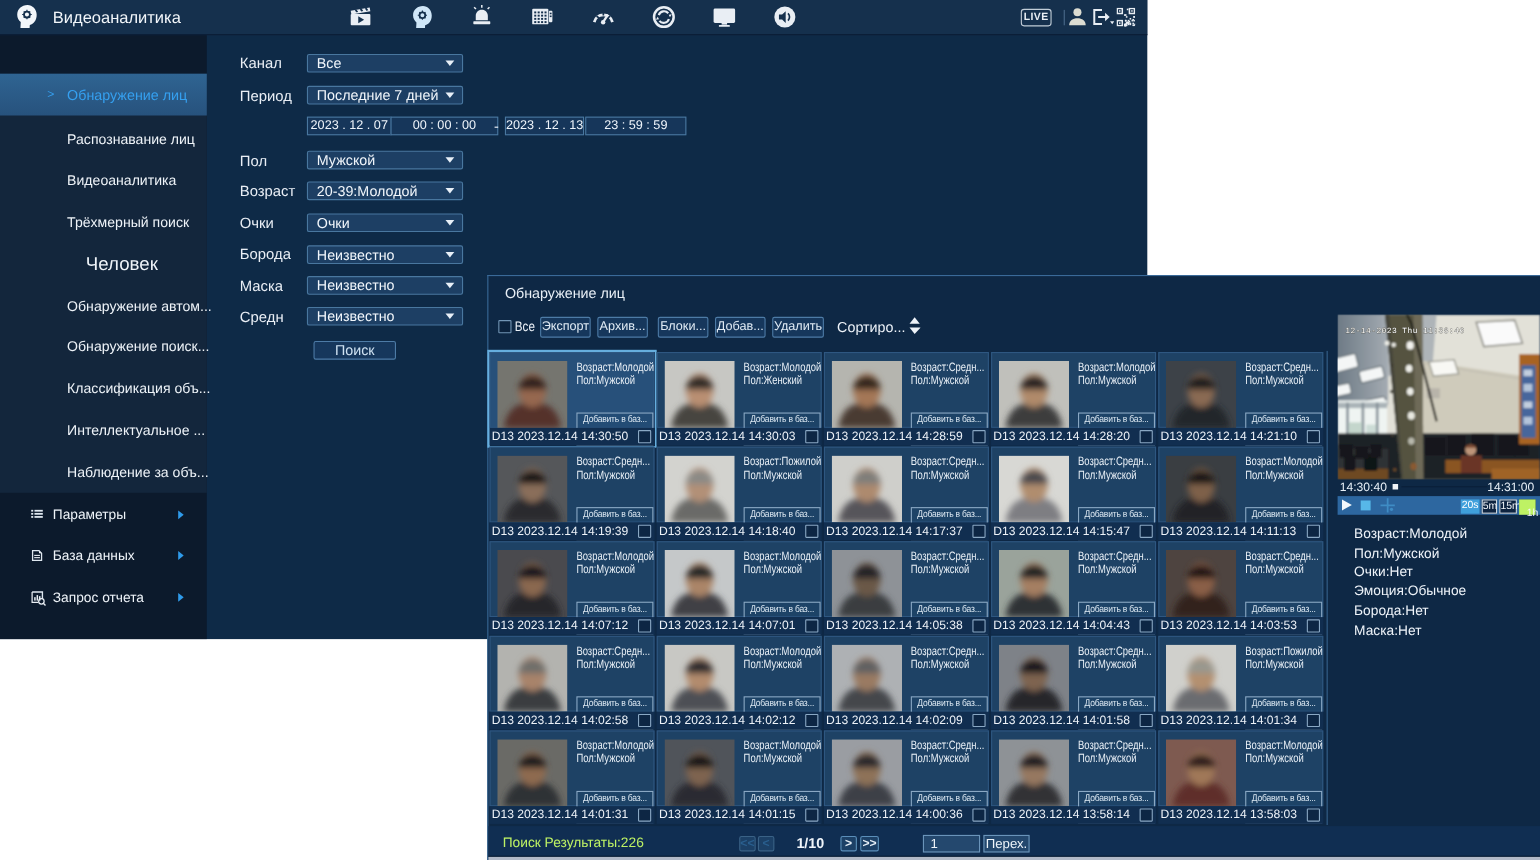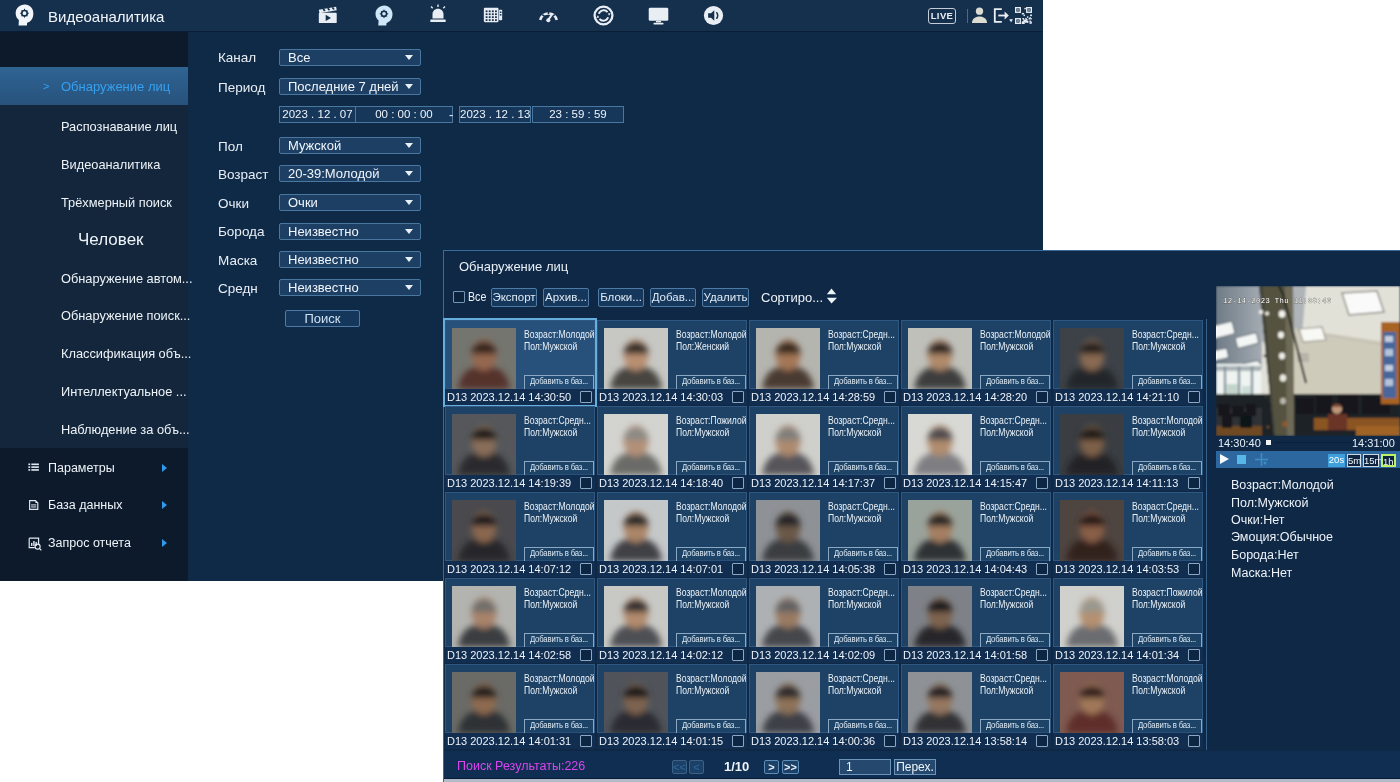--- a/index.html
+++ b/index.html
@@ -801,29 +801,29 @@
     <div class="ab" style="left:810px;top:201px"><svg width="15" height="15" viewBox="0 0 15 15">
         <g stroke="#3f8cc4" stroke-width="1.6">
           <line x1="7.5" y1="1" x2="7.5" y2="14"></line>
           <line x1="1" y1="7.5" x2="14" y2="7.5"></line>
         </g>
         <circle cx="11" cy="11" r="1.5" fill="#3f8cc4"></circle>
       </svg></div>
     <div class="ab" style="left:884px;top:203px;width:17px;height:13px;background:#3fa0dc;color:#fff;border:none;font-size:9.5px;text-align:center;line-height:12px">20s</div>
     <div class="ab" style="left:903px;top:203px;width:14px;height:13px;background:#0e2440;color:#f2f6fa;border:1px solid #cdd7e0;font-size:9.5px;text-align:center;line-height:12px">5m</div>
     <div class="ab" style="left:919px;top:203px;width:16px;height:13px;background:#0e2440;color:#f2f6fa;border:1px solid #cdd7e0;font-size:9.5px;text-align:center;line-height:12px">15m</div>
-    <div class="ab" style="left:937px;top:203px;width:15px;height:13px;background:#0e2440;color:#f2f6fa;border:2px solid #bef264;font-size:9.5px;text-align:left;line-height:12px">1h</div>
+    <div class="ab" style="left:937px;top:203px;width:15px;height:13px;background:#0e2440;color:#f2f6fa;border:7px solid #bef264;font-size:9.5px;text-align:left;line-height:12px">1h</div>
     <div class="ab dtl" style="top:234px">Возраст:Молодой</div>
     <div class="ab dtl" style="top:252px">Пол:Мужской</div>
     <div class="ab dtl" style="top:269px">Очки:Нет</div>
     <div class="ab dtl" style="top:286px">Эмоция:Обычное</div>
     <div class="ab dtl" style="top:304px">Борода:Нет</div>
     <div class="ab dtl" style="top:322px">Маска:Нет</div>
     <div class="ab" style="left:0;top:500px;width:957px;height:27px;background:#102e52"></div>
-    <div class="ab" style="left:13px;top:515px;transform:translateY(-50%);color:#d946ef;font-size:12.5px">Поиск Результаты:226</div>
+    <div class="ab" style="left:13px;top:515px;transform:translateY(-50%);color:#bef264;font-size:12.5px">Поиск Результаты:226</div>
     <div class="ab" style="left:0;top:527px;width:957px;height:1px;background:#0a1c33"></div>
     <div class="ab" style="left:0;top:528px;width:957px;height:4px;background:#b2bac8"></div>
     <div class="ab" style="left:228px;top:509px;width:15px;height:14px;background:#1c4066;color:#2a5f8f;border:1px solid #3a6286;border-radius:2px;font-size:11px;font-weight:bold;text-align:center;line-height:12px">&lt;&lt;</div>
     <div class="ab" style="left:245px;top:509px;width:15px;height:14px;background:#1c4066;color:#2a5f8f;border:1px solid #3a6286;border-radius:2px;font-size:11px;font-weight:bold;text-align:center;line-height:12px">&lt;</div>
     <div class="ab" style="left:320px;top:509px;width:15px;height:14px;background:#1c4066;color:#e8f0f8;border:1px solid #5b8fba;border-radius:2px;font-size:11px;font-weight:bold;text-align:center;line-height:12px">&gt;</div>
     <div class="ab" style="left:338px;top:509px;width:17px;height:14px;background:#1c4066;color:#e8f0f8;border:1px solid #5b8fba;border-radius:2px;font-size:11px;font-weight:bold;text-align:center;line-height:12px">&gt;&gt;</div>
     <div class="ab" style="left:280px;top:515px;transform:translateY(-50%);color:#f0f5fa;font-size:13px;font-weight:bold">1/10</div>
     <div class="ab" style="left:395px;top:508px;width:52px;height:16px;background:#24486e;border:1px solid #6a94ba;color:#f0f5fa;font-size:12px;line-height:14px;padding-left:6px">1</div>
     <div class="ab" style="left:450px;top:508px;width:42px;height:16px;background:#24486e;border:1px solid #6a94ba;color:#eef4fa;font-size:12px;text-align:center;line-height:14px">Перех.</div>
   </div>

